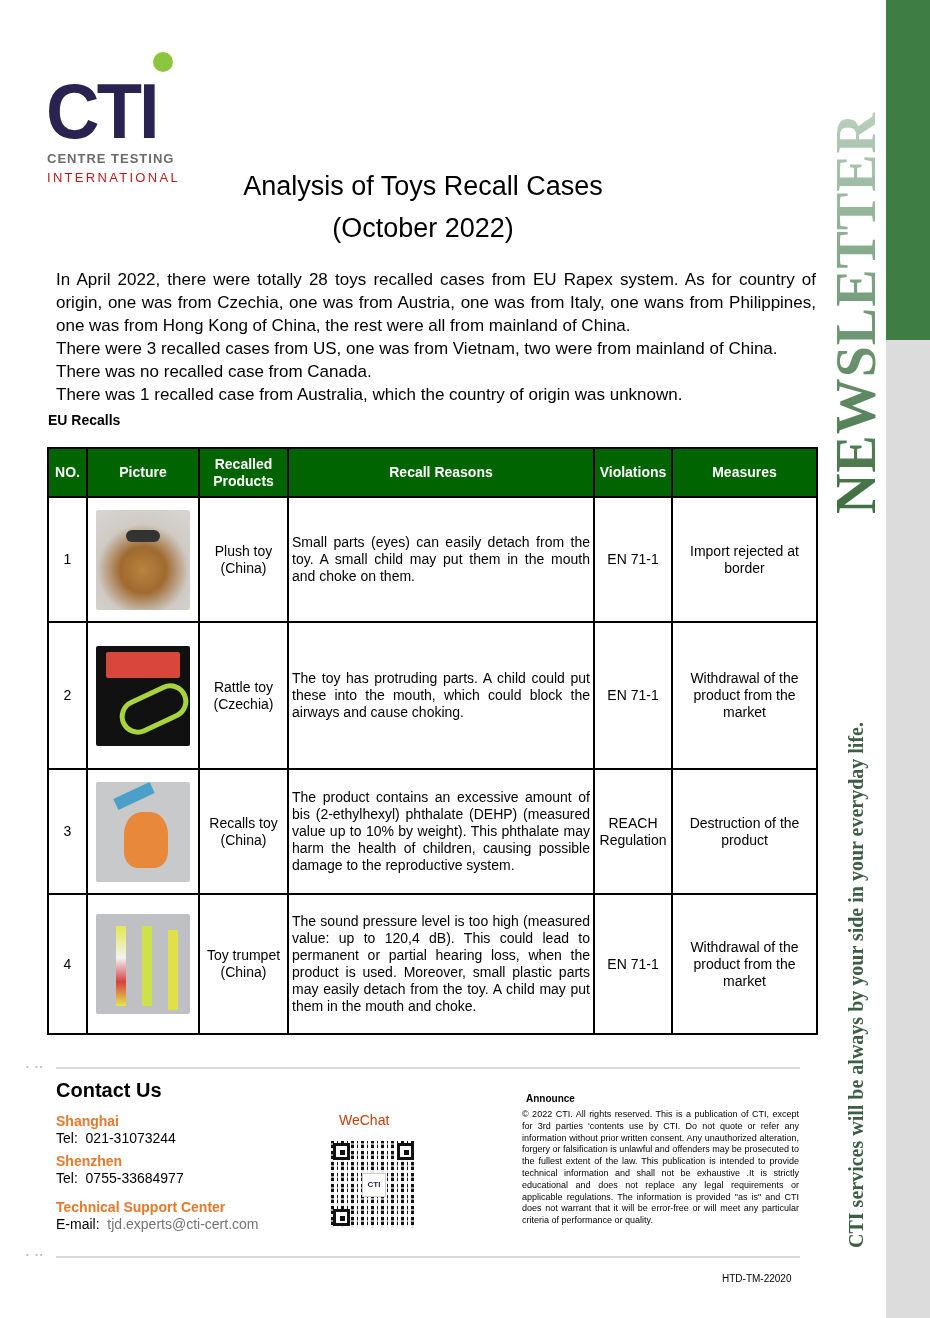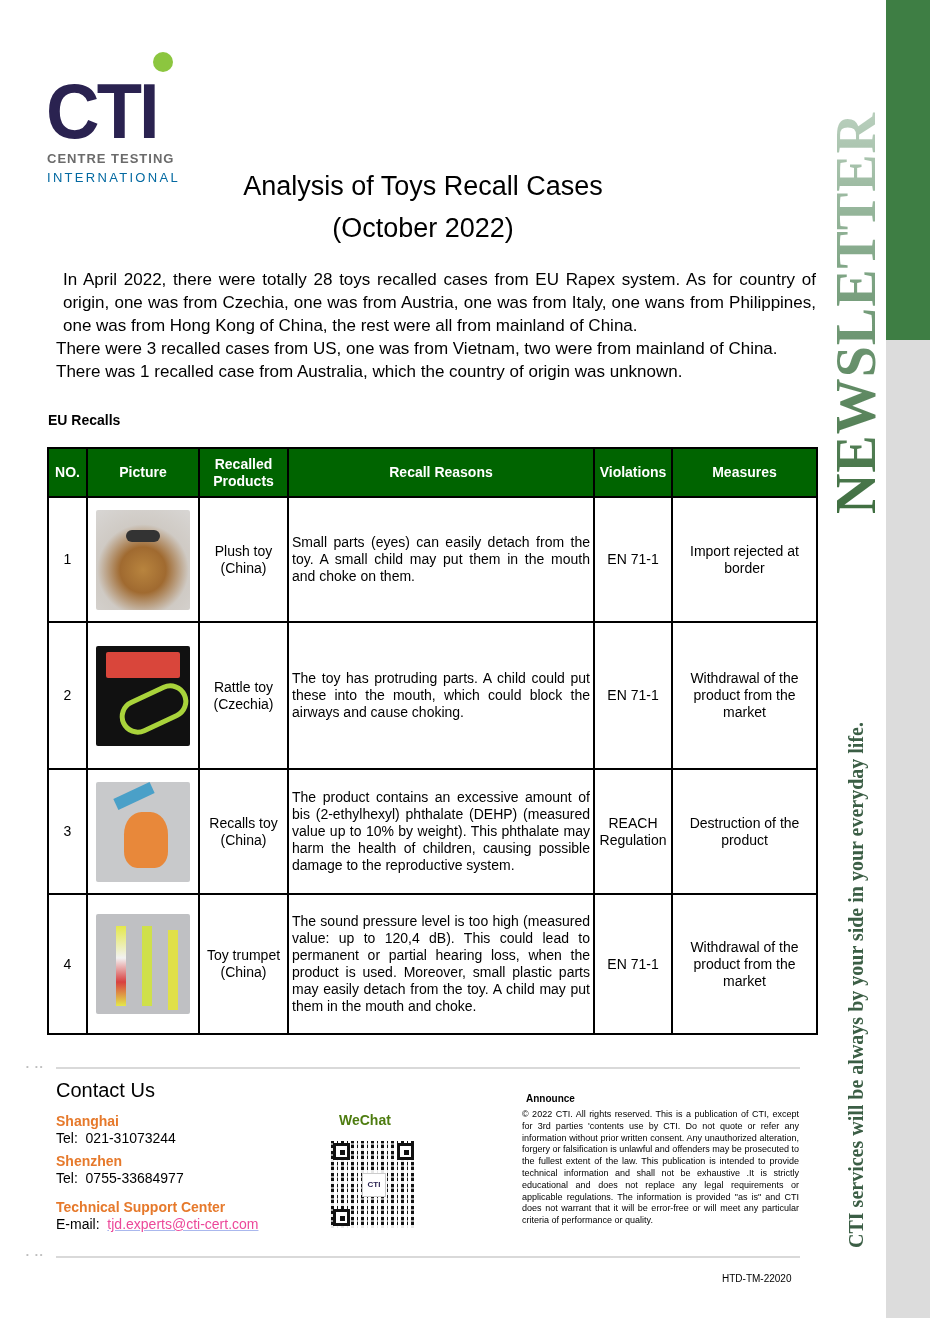--- a/index.html
+++ b/index.html
@@ -8,28 +8,28 @@
   .side-gray { position:absolute; left:886px; top:340px; width:44px; height:978px; background:#dcdcdc; }
   .newsletter { position:absolute; left:826px; top:78px; width:60px; height:470px; }
   .newsletter span { position:absolute; left:50%; top:50%; transform:translate(-50%,-50%) rotate(-90deg); font-family:"Liberation Serif", serif; font-weight:bold; font-size:56px; letter-spacing:1px; white-space:nowrap; background:linear-gradient(90deg,#3f6e40 0%,#7fa585 60%,#b9cfbd 100%); -webkit-background-clip:text; background-clip:text; color:transparent; }
   .slogan { position:absolute; left:836px; top:690px; width:40px; height:590px; }
   .slogan span { position:absolute; left:50%; top:50%; transform:translate(-50%,-50%) rotate(-90deg); font-family:"Liberation Serif", serif; font-weight:bold; font-size:20px; color:#3b5e45; white-space:nowrap; }
 
   .logo { position:absolute; left:46px; top:50px; width:135px; height:140px; }
   .logo .cti { position:absolute; left:0; top:22px; font-family:"Liberation Sans", sans-serif; font-weight:bold; font-size:78px; color:#2a2250; letter-spacing:-3px; line-height:78px; transform:scaleX(0.95); transform-origin:left; }
   .logo .dot { position:absolute; left:107px; top:2px; width:20px; height:20px; border-radius:50%; background:#8cc63f; }
   .logo .l1 { position:absolute; left:1px; top:101px; font-size:13px; font-weight:bold; color:#6b6b6b; letter-spacing:1px; white-space:nowrap; }
-  .logo .l2 { position:absolute; left:1px; top:120px; font-size:13px; color:#0369a1; letter-spacing:2.3px; white-space:nowrap; }
+  .logo .l2 { position:absolute; left:1px; top:120px; font-size:13px; color:#b91c1c; letter-spacing:2.3px; white-space:nowrap; }
 
   .title { position:absolute; left:150px; top:165px; width:546px; text-align:center; font-weight:normal; font-size:27px; line-height:42px; }
   .title div { white-space:nowrap; }
 
   .intro { position:absolute; left:56px; top:268px; width:760px; font-size:17px; line-height:23px; text-align:justify; }
   .intro p { margin:0; }
-  .intro p.just { text-align-last:left;margin-left:7px; }
+  .intro p.just { text-align-last:left; }
 
   .table-title { position:absolute; left:48px; top:412px; width:768px; text-align:left; font-weight:bold; font-size:14px; }
 
   table.recalls { position:absolute; left:47px; top:447px; width:769px; border-collapse:collapse; table-layout:fixed; font-size:14px; }
   table.recalls th, table.recalls td { border:2.5px solid #000; text-align:center; vertical-align:middle; padding:0 3px; }
   table.recalls th { background:#006400; color:#fff; font-weight:bold; height:47px; line-height:17px; }
   table.recalls td.reason { text-align:justify; text-align-last:left; padding:0 3px; line-height:17px; }
   table.recalls td { line-height:17px; }
   .pic { width:94px; height:100px; margin:0 auto; border-radius:2px; position:relative; overflow:hidden; }
   .pic-bear { background:radial-gradient(circle at 50% 60%, #b8843e 0%, #a06a30 30%, #cfcac4 60%, #d8d6d4 100%); }
@@ -39,26 +39,26 @@
   .pic-rattle::after { content:""; position:absolute; left:22px; top:45px; width:62px; height:26px; border:5px solid #a9d33b; border-radius:20px; transform:rotate(-25deg); }
   .pic-plastic { background:#c8c9cb; }
   .pic-plastic::before { content:""; position:absolute; left:18px; top:8px; width:40px; height:12px; background:#4aa0c8; transform:rotate(-25deg); }
   .pic-plastic::after { content:""; position:absolute; left:28px; top:30px; width:44px; height:56px; background:#e8883a; border-radius:40% 40% 30% 30%; }
   .pic-trumpet { background:#bfc0c3; }
   .pic-trumpet::before { content:""; position:absolute; left:20px; top:12px; width:10px; height:80px; background:linear-gradient(#e4e84a,#f2f2f2 40%,#d84040 70%,#e4e84a); box-shadow:26px 0 0 0 #cfe04a, 52px 4px 0 0 #e0e048; }
 
   .sep { position:absolute; left:56px; height:2px; background:#d9d9d9; width:744px; }
   .dots { position:absolute; left:26px; font-size:8px; color:#bdbdbd; letter-spacing:2px; }
 
-  .contact-h { position:absolute; left:56px; top:1079px; font-size:20px; font-weight:normal; }
+  .contact-h { position:absolute; left:56px; top:1079px; font-size:20px; font-weight:bold; }
   .city { position:absolute; left:56px; font-size:14px; font-weight:bold; color:#e6792b; }
   .tel { position:absolute; left:56px; font-size:14px; }
-  .email-link { color:#ec4899; text-decoration:underline; text-decoration-color:#aab8ee; }
-
-  .wechat-label { position:absolute; left:339px; top:1112px; font-size:14px; font-weight:bold; color:#4d7c0f; }
+  .email-link { color:#737373; text-decoration-color:#aab8ee; }
+
+  .wechat-label { position:absolute; left:339px; top:1112px; font-size:14px; font-weight:normal; color:#c2410c; }
   .qr { position:absolute; left:331px; top:1141px; width:85px; height:87px; background:
       repeating-linear-gradient(90deg, #111 0 3px, #fff 3px 6px, #111 6px 7px, #fff 7px 10px),
       #fff; }
   .qr .mask { position:absolute; inset:0; background:repeating-linear-gradient(0deg, rgba(255,255,255,0.9) 0 3px, transparent 3px 6px, rgba(255,255,255,0.6) 6px 8px, transparent 8px 11px); }
   .qr .finder { position:absolute; width:17px; height:17px; border:3px solid #111; background:#fff; box-sizing:border-box; }
   .qr .finder::after { content:""; position:absolute; left:4px; top:4px; width:5px; height:5px; background:#111; }
   .qr .center { position:absolute; left:31px; top:32px; width:22px; height:22px; background:#fff; border:1px solid #ccc; font-size:8px; font-weight:bold; color:#2a2250; text-align:center; line-height:22px; }
 
   .announce-h { position:absolute; left:526px; top:1093px; font-size:10px; font-weight:bold; }
   .announce { position:absolute; left:522px; top:1109px; width:277px; font-size:9px; line-height:11.8px; text-align:justify; }
@@ -84,20 +84,21 @@
 </div>
 
 <div class="title">
   <div>Analysis of Toys Recall Cases</div>
   <div>(October 2022)</div>
 </div>
 
 <div class="intro">
   <p class="just">In April 2022, there were totally 28 toys recalled cases from EU Rapex system. As for country of origin, one was from Czechia, one was from Austria, one was from Italy, one wans from Philippines, one was from Hong Kong of China, the rest were all from mainland of China.</p>
   <p>There were 3 recalled cases from US, one was from Vietnam, two were from mainland of China.</p>
+  <p>There was no recalled case from Canada.</p>
   <p>There was 1 recalled case from Australia, which the country of origin was unknown.</p>
 </div>
 
 <div class="table-title">EU Recalls</div>
 
 <table class="recalls">
   <colgroup>
     <col style="width:39px">
       <col style="width:112px">
       <col style="width:89px">

